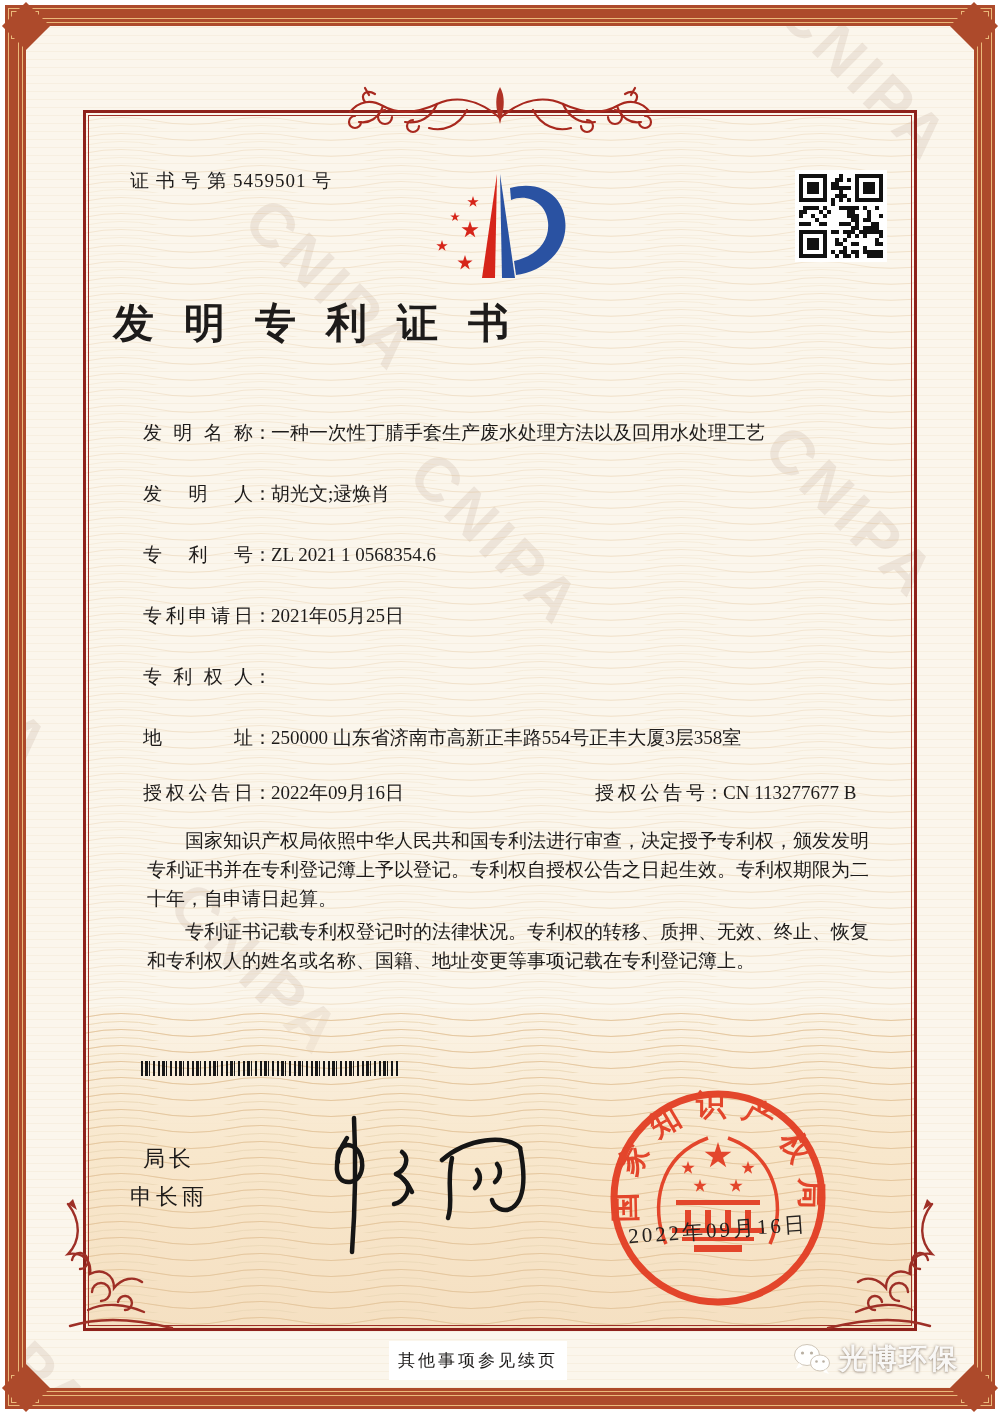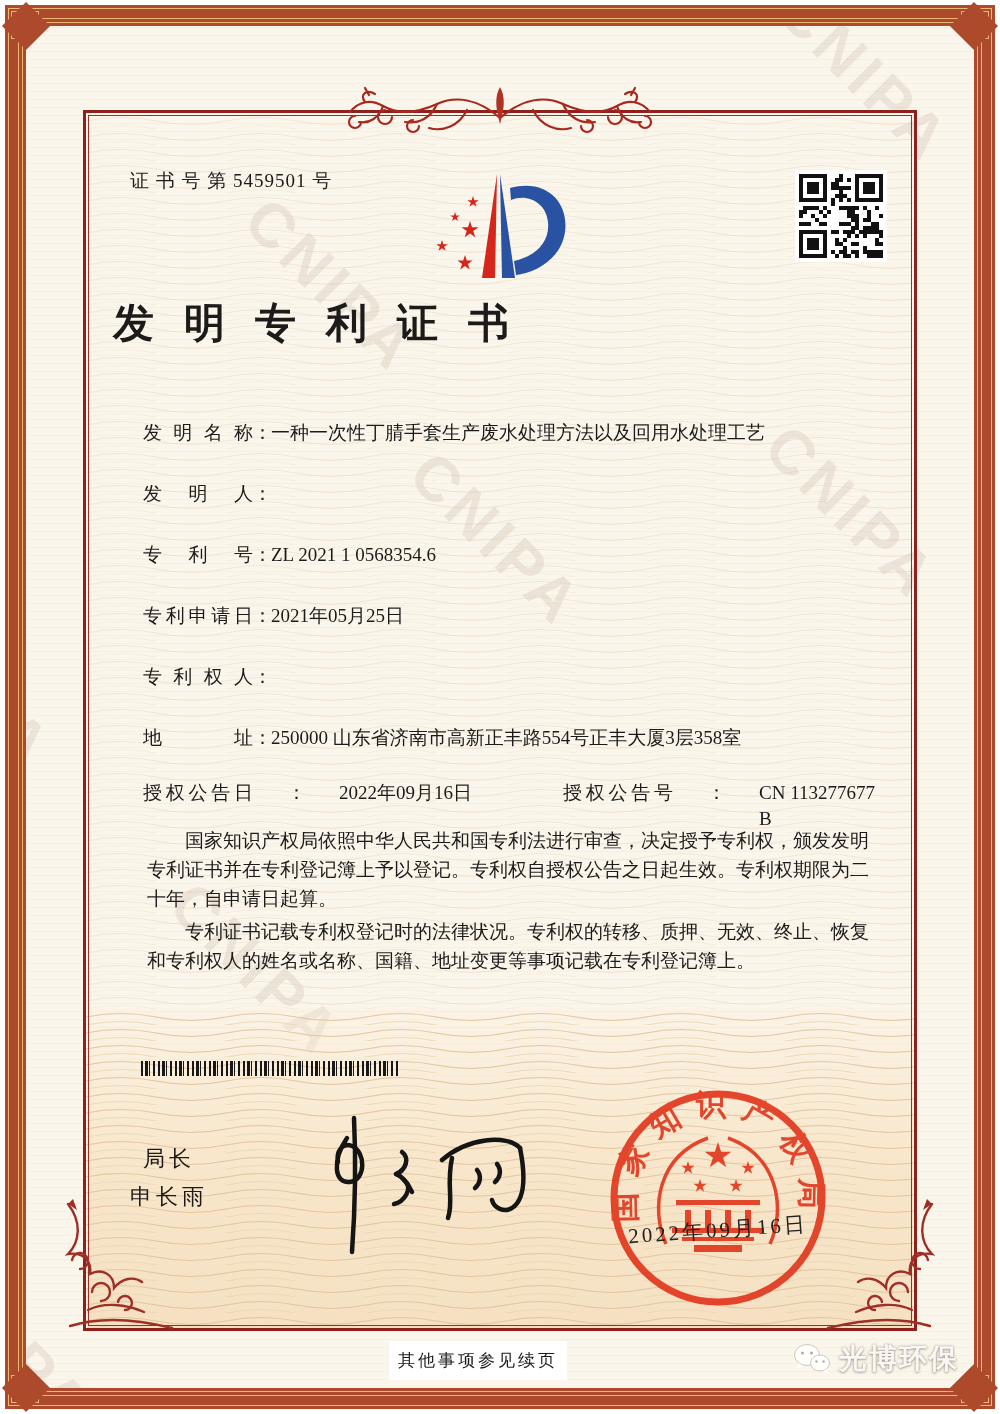--- a/index.html
+++ b/index.html
@@ -31,23 +31,23 @@
   .cert-no{position:absolute;left:130px;top:168px;font-size:19px;letter-spacing:1px;}
   .qr{position:absolute;left:795px;top:170px;width:92px;height:92px;background:#fff;padding:2px;box-sizing:border-box;}
   .logo{position:absolute;left:428px;top:166px;}
   .title{position:absolute;left:83px;top:296px;width:890px;text-align:left;
          font-size:41px;font-weight:bold;letter-spacing:30px;text-indent:30px;}
   
   .frow{position:absolute;left:143px;width:732px;display:flex;font-size:19px;line-height:26px;}
   .flabel{display:inline-block;width:110px;text-align:justify;text-align-last:justify;flex:none;}
   .fcolon{width:18px;flex:none;}
   .fvalue{flex:1;}
-  .pair{display:flex;gap:34px;}
+  .pair{display:flex;}
   .pair1{width:420px;flex:none;}
-  .pair2{flex:1;}
+  .pair2{flex:1;margin-left:32px;}
   
   .paras{position:absolute;left:143px;top:822px;width:730px;font-size:19px;line-height:29px;text-align:justify;}
   .paras p{margin:4px;text-indent:2em;}
   
   .barcode{position:absolute;left:141px;top:1061px;width:257px;height:15px;
     background:repeating-linear-gradient(90deg,#181818 0 2px,rgba(0,0,0,0) 2px 4px,#181818 4px 7px,rgba(0,0,0,0) 7px 8px,#181818 8px 9px,rgba(0,0,0,0) 9px 12px,#181818 12px 14px,rgba(0,0,0,0) 14px 17px);}
   .signer-title{position:absolute;left:143px;top:1144px;font-family:"Liberation Sans",sans-serif;font-size:22px;letter-spacing:4px;}
   .signer-name{position:absolute;left:130px;top:1182px;font-family:"Liberation Sans",sans-serif;font-size:22px;letter-spacing:4px;}
   .signature{position:absolute;left:292px;top:1100px;}
   .seal{position:absolute;left:600px;top:1080px;width:236px;height:236px;opacity:.93;}
@@ -295,20 +295,21 @@
   <div class="title">发明专利证书</div>
 
   <div class="frow" style="top:420px;">
     <span class="flabel">发明名称</span>
       <span class="fcolon">：</span>
       <span class="fvalue">一种一次性丁腈手套生产废水处理方法以及回用水处理工艺</span>
   </div>
   <div class="frow" style="top:481px;">
     <span class="flabel">发明人</span>
       <span class="fcolon">：</span>
+      <span class="fvalue">胡光文;逯焕肖</span>
   </div>
   <div class="frow" style="top:542px;">
     <span class="flabel">专利号</span>
       <span class="fcolon">：</span>
       <span class="fvalue">ZL 2021 1 0568354.6</span>
   </div>
   <div class="frow" style="top:603px;align-items:flex-end;">
     <span class="flabel">专利申请日</span>
       <span class="fcolon">：</span>
       <span class="fvalue">2021年05月25日</span>

